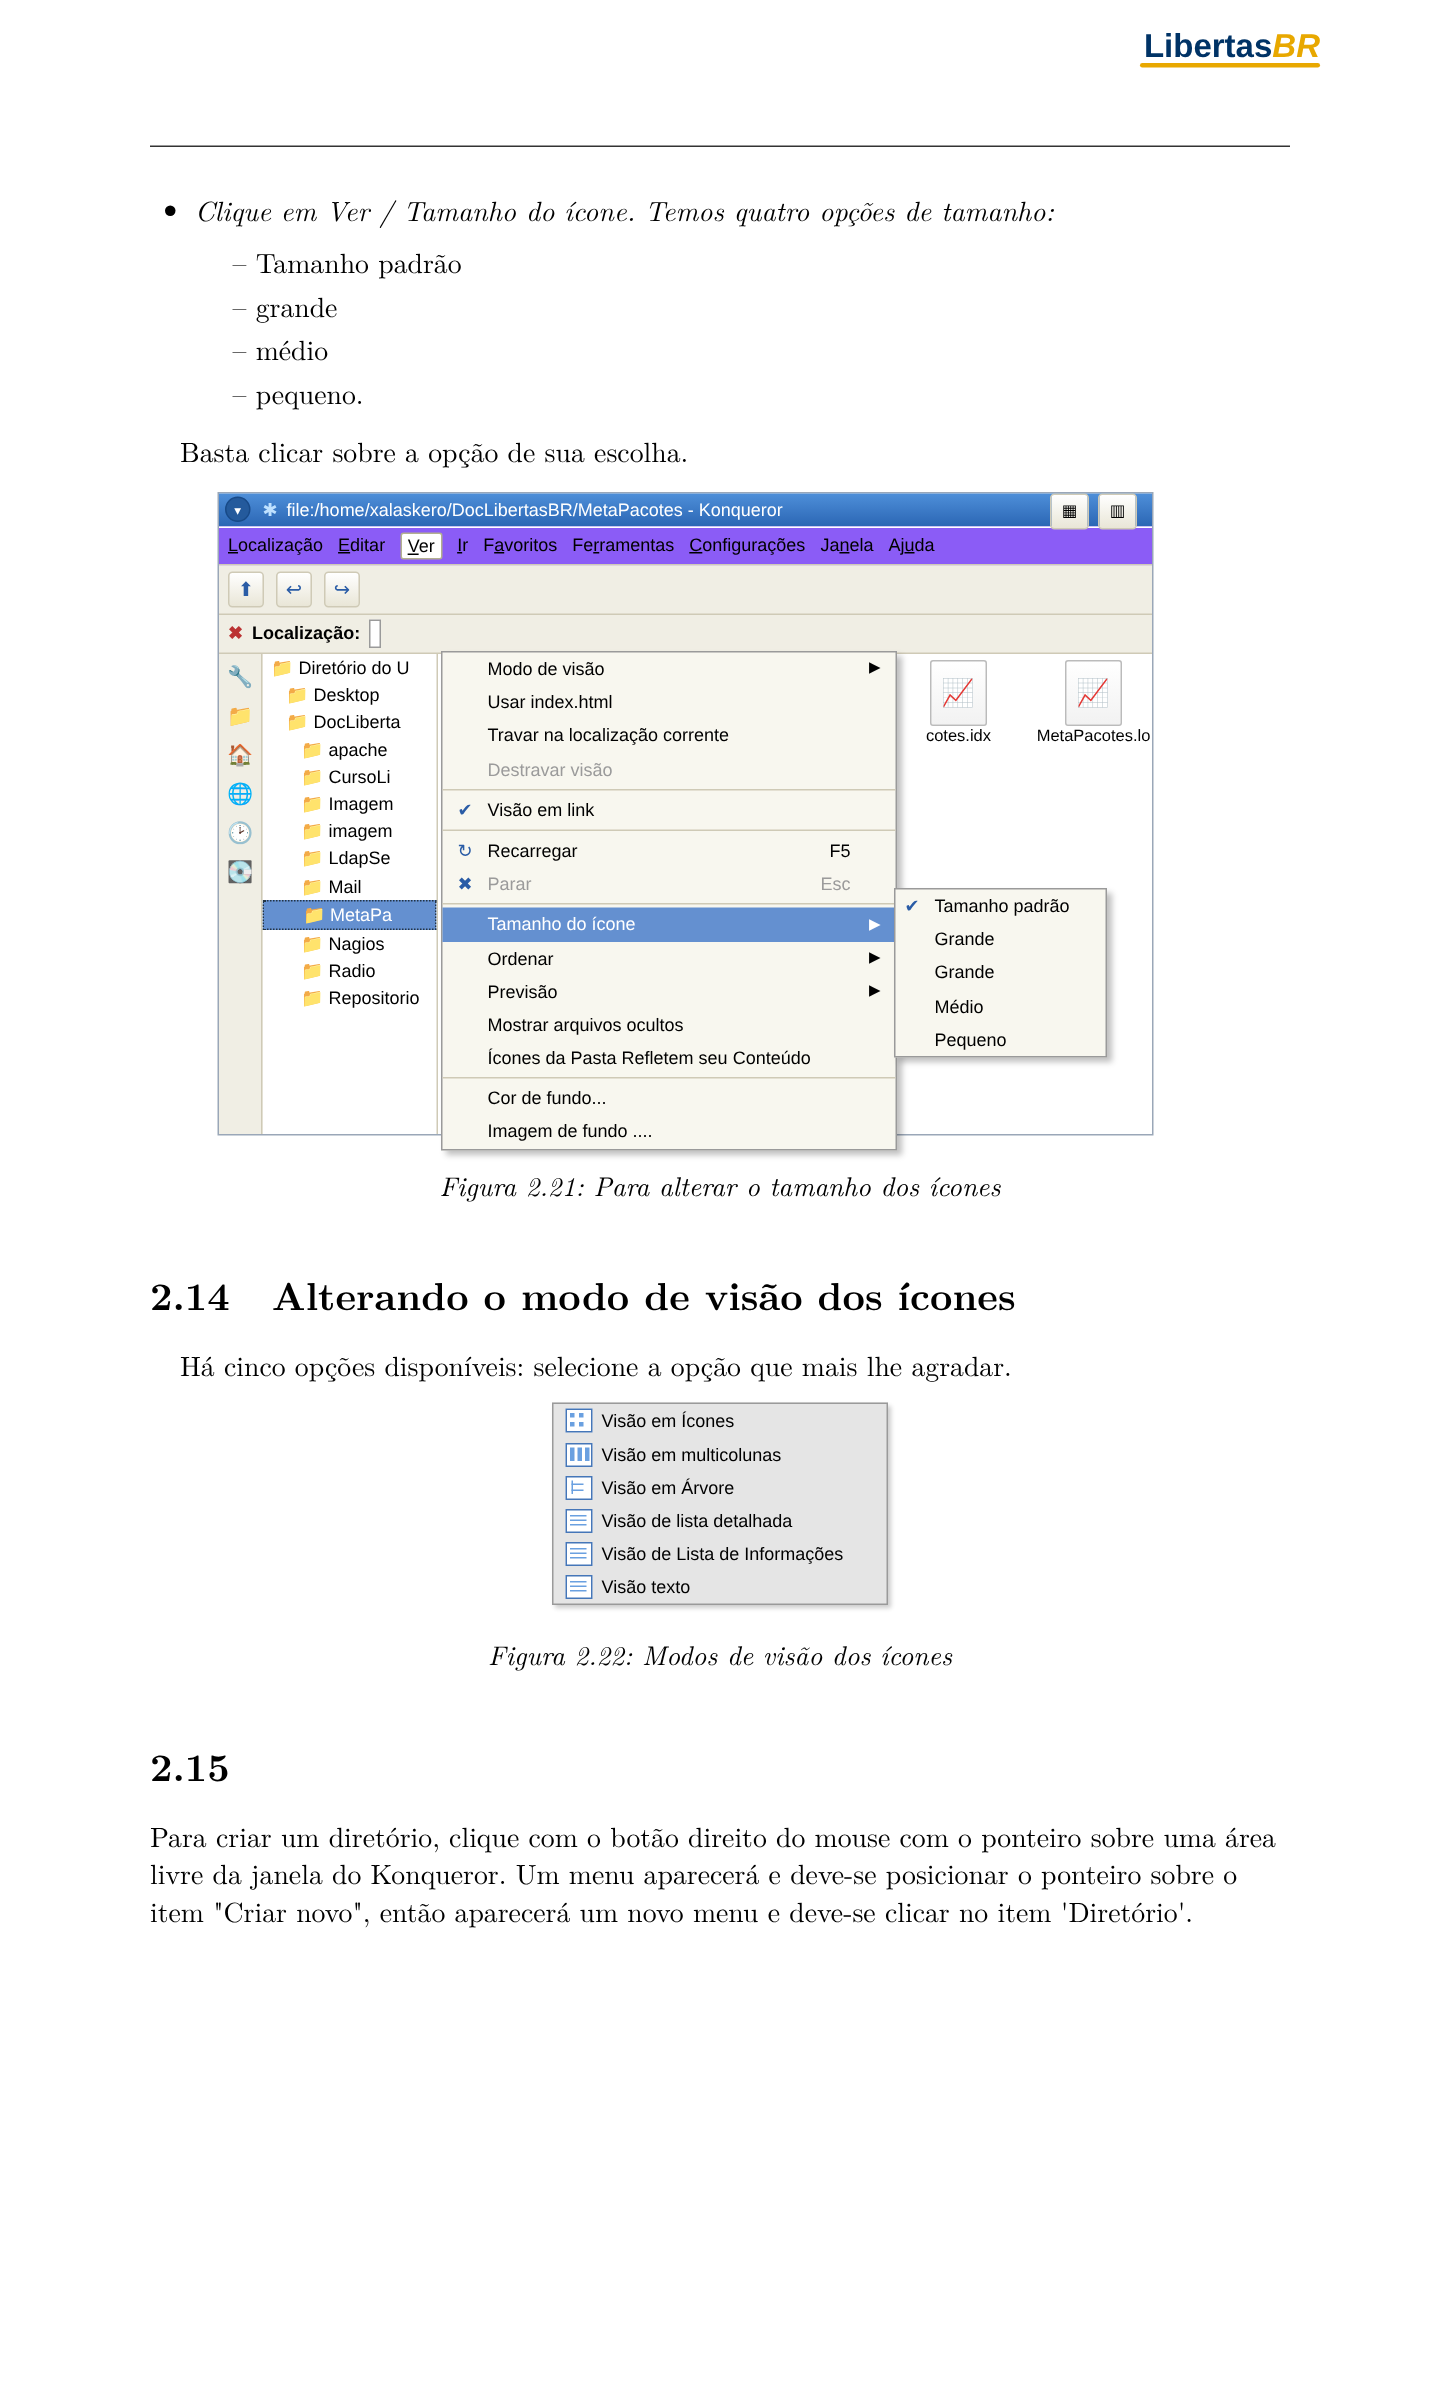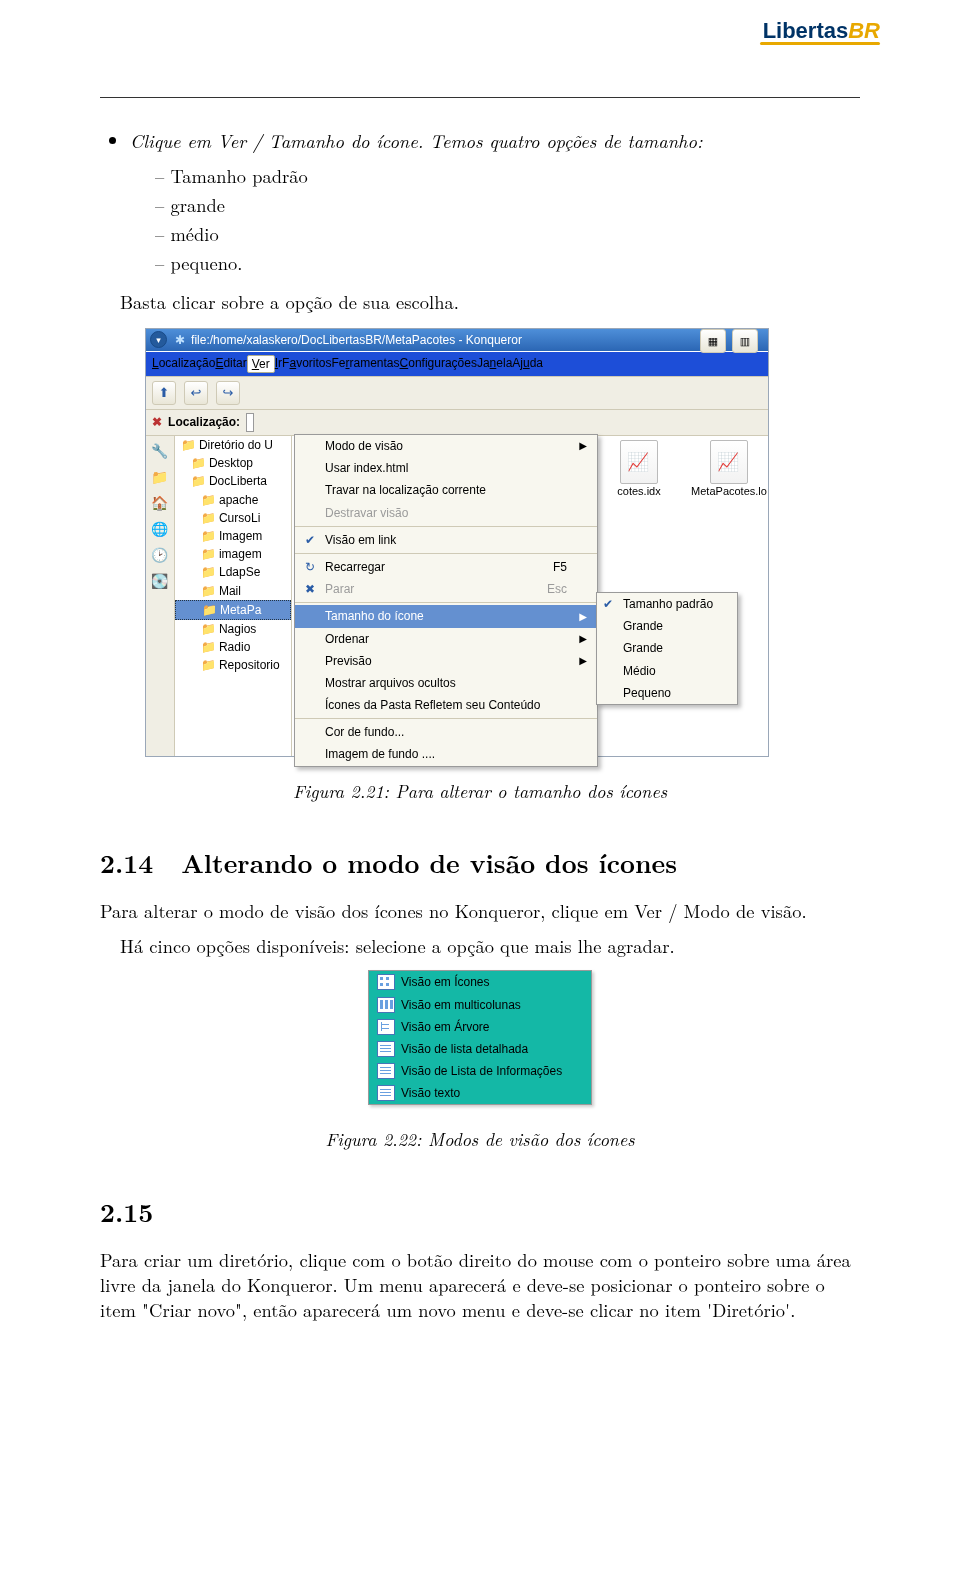--- a/index.html
+++ b/index.html
@@ -65,24 +65,24 @@
     padding: 0 4px;
     color: #fff;
   }
   .titlebar .ring {
     width:15px; height:15px; border-radius:50%; background:#245a9c; border:1px solid #184a88;
     display:flex; align-items:center; justify-content:center; margin-right:8px;
   }
   .titlebar .ring span { color:#fff; font-size:9px; }
   .titlebar .gear { margin-right:6px; color:#bfe1ff; font-size:12px;}
   .menubar {
-    background:#1d4ed8;
+    background:#8b5cf6;
     border-top:1px solid #fff; border-bottom:1px solid #cfcab6;
     padding: 3px 6px;
-    display:flex; 
+    display:flex; gap:10px;
     color:#000;
   }
   .menubar .m { cursor:default; }
   .menubar .m u{text-decoration:underline;}
   .menubar .active{ border:1px solid #b3b08f; background:#fff; padding:0 4px; border-radius:2px;}
   .toolbar {
     background:#f0eee4; border-bottom:1px solid #cfcab6;
     padding:4px 6px; display:flex; align-items:center; gap:8px;
   }
   .tbtn{width:22px;height:22px;border:1px solid #cfcab6;border-radius:3px;background:linear-gradient(#fff,#e9e6d7);display:flex;align-items:center;justify-content:center;font-size:13px;color:#2a5ca6;}
@@ -112,21 +112,21 @@
   .filearea{position:absolute;right:4px;top:4px;display:flex;gap:20px;z-index:1;}
   .fileblk{display:flex;flex-direction:column;align-items:center;width:70px;font-size:11px;}
   .fileblk .ficon{width:36px;height:42px;background:linear-gradient(#fff,#f2f2f2);border:1px solid #bbb;border-radius:2px;display:flex;align-items:center;justify-content:center;font-size:18px;}
   .viewbtns{position:absolute;right:10px;top:-48px;display:flex;gap:6px;}
   .viewbtns .vb{width:24px;height:22px;border:1px solid #cfcab6;background:linear-gradient(#fff,#e9e6d7);border-radius:3px;display:flex;align-items:center;justify-content:center;font-size:11px;}
 
   
   .shot2{
     width:222px;margin:12px auto 0 auto;
     font-family:"Tahoma",Arial,sans-serif;font-size:12px;
-    border:1px solid #9a9a9a;background:#14b8a6;
+    border:1px solid #9a9a9a;background:#e5e5e5;
     box-shadow:2px 2px 3px rgba(0,0,0,.2);
   }
   .shot2 .r{display:flex;align-items:center;gap:6px;padding:3px 8px;}
   .shot2 .ic{width:16px;height:14px;border:1px solid #4576b8;background:#fff;display:inline-block;position:relative;}
   .shot2 .ic.grid::before{content:"";position:absolute;left:2px;top:2px;width:3px;height:3px;background:#6aa0e0;box-shadow:6px 0 #6aa0e0,0 6px #6aa0e0,6px 6px #6aa0e0;}
   .shot2 .ic.cols::before{content:"";position:absolute;left:2px;top:2px;width:3px;height:9px;background:#6aa0e0;box-shadow:5px 0 #6aa0e0,10px 0 #6aa0e0;}
   .shot2 .ic.tree2::before{content:"";position:absolute;left:3px;top:2px;width:1px;height:9px;background:#6aa0e0;}
   .shot2 .ic.tree2::after{content:"";position:absolute;left:3px;top:4px;width:8px;height:1px;background:#6aa0e0;box-shadow:0 4px #6aa0e0;}
   .shot2 .ic.list::before{content:"";position:absolute;left:2px;top:3px;width:11px;height:1px;background:#6aa0e0;box-shadow:0 3px #6aa0e0,0 6px #6aa0e0;}
 </style>
@@ -351,21 +351,20 @@
         </div>
       </div>
     </div>
 
     <p class="caption">Figura 2.21: Para alterar o tamanho dos ícones</p>
 
     <h2 class="sec">
       <span class="num">2.14</span>
       <span>Alterando o modo de visão dos ícones</span>
     </h2>
-    <p><span>Para alterar o modo de visão dos ícones no Konqueror, clique em Ver / Modo de visão.</span></p>
     <p class="indent">Há cinco opções disponíveis: selecione a opção que mais lhe agradar.</p>
 
     <div class="shot2" id="shot2">
         <div class="r">
           <span class="ic grid"></span>
           <span>Visão em Ícones</span>
         </div>
         <div class="r">
           <span class="ic cols"></span>
           <span>Visão em multicolunas</span>

